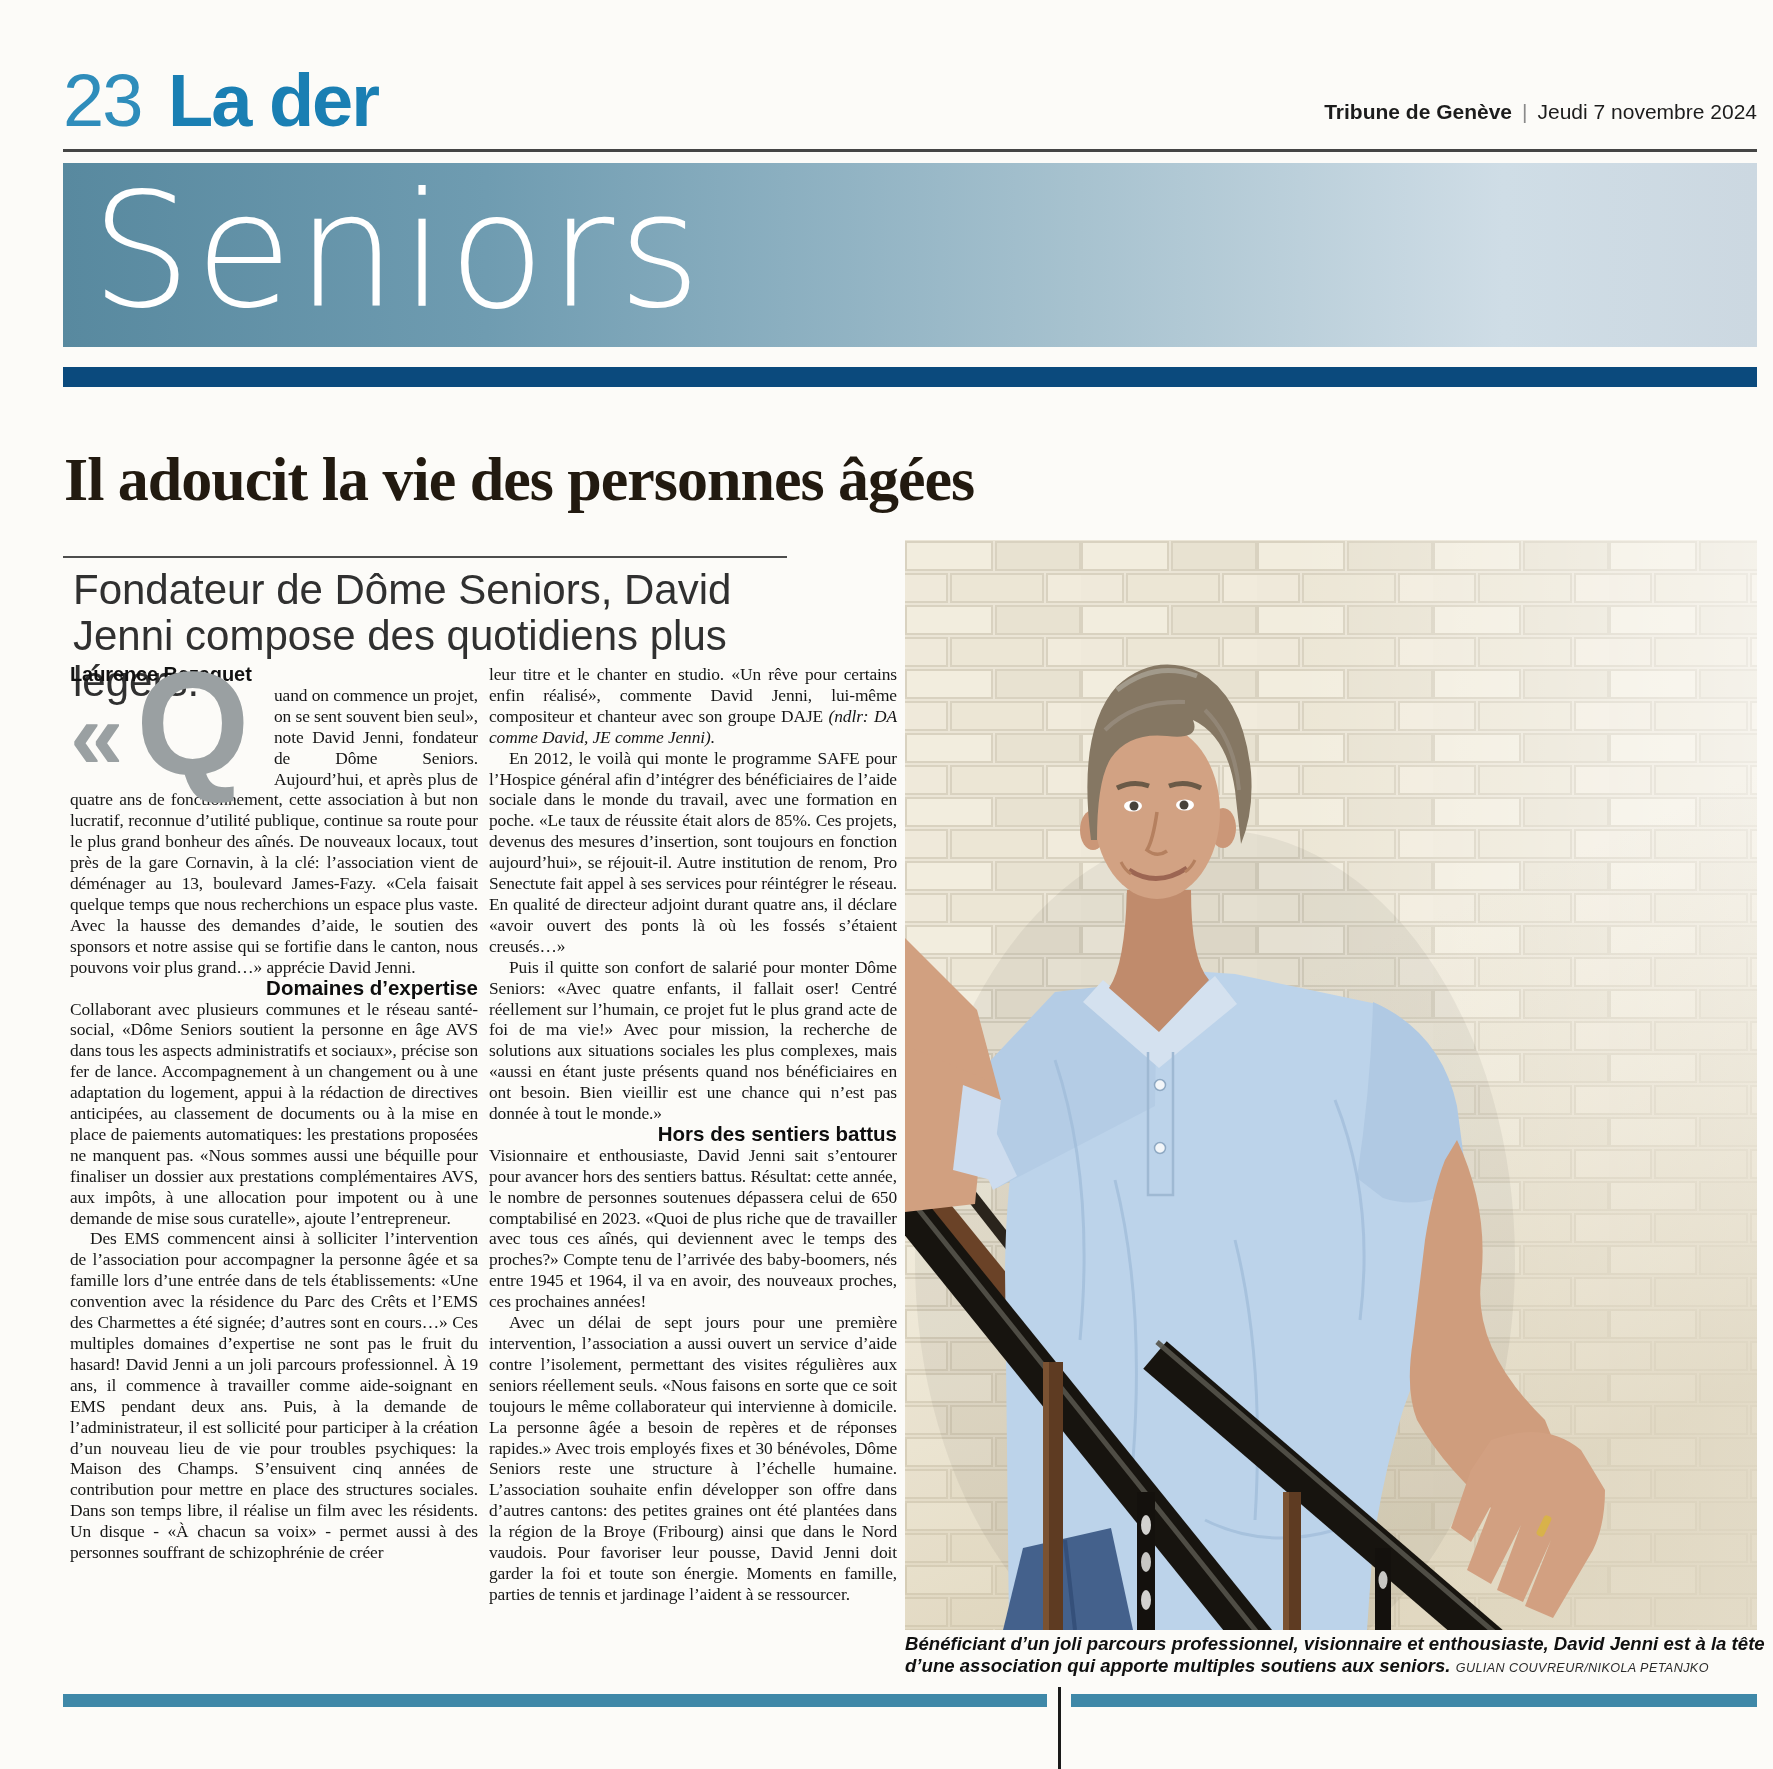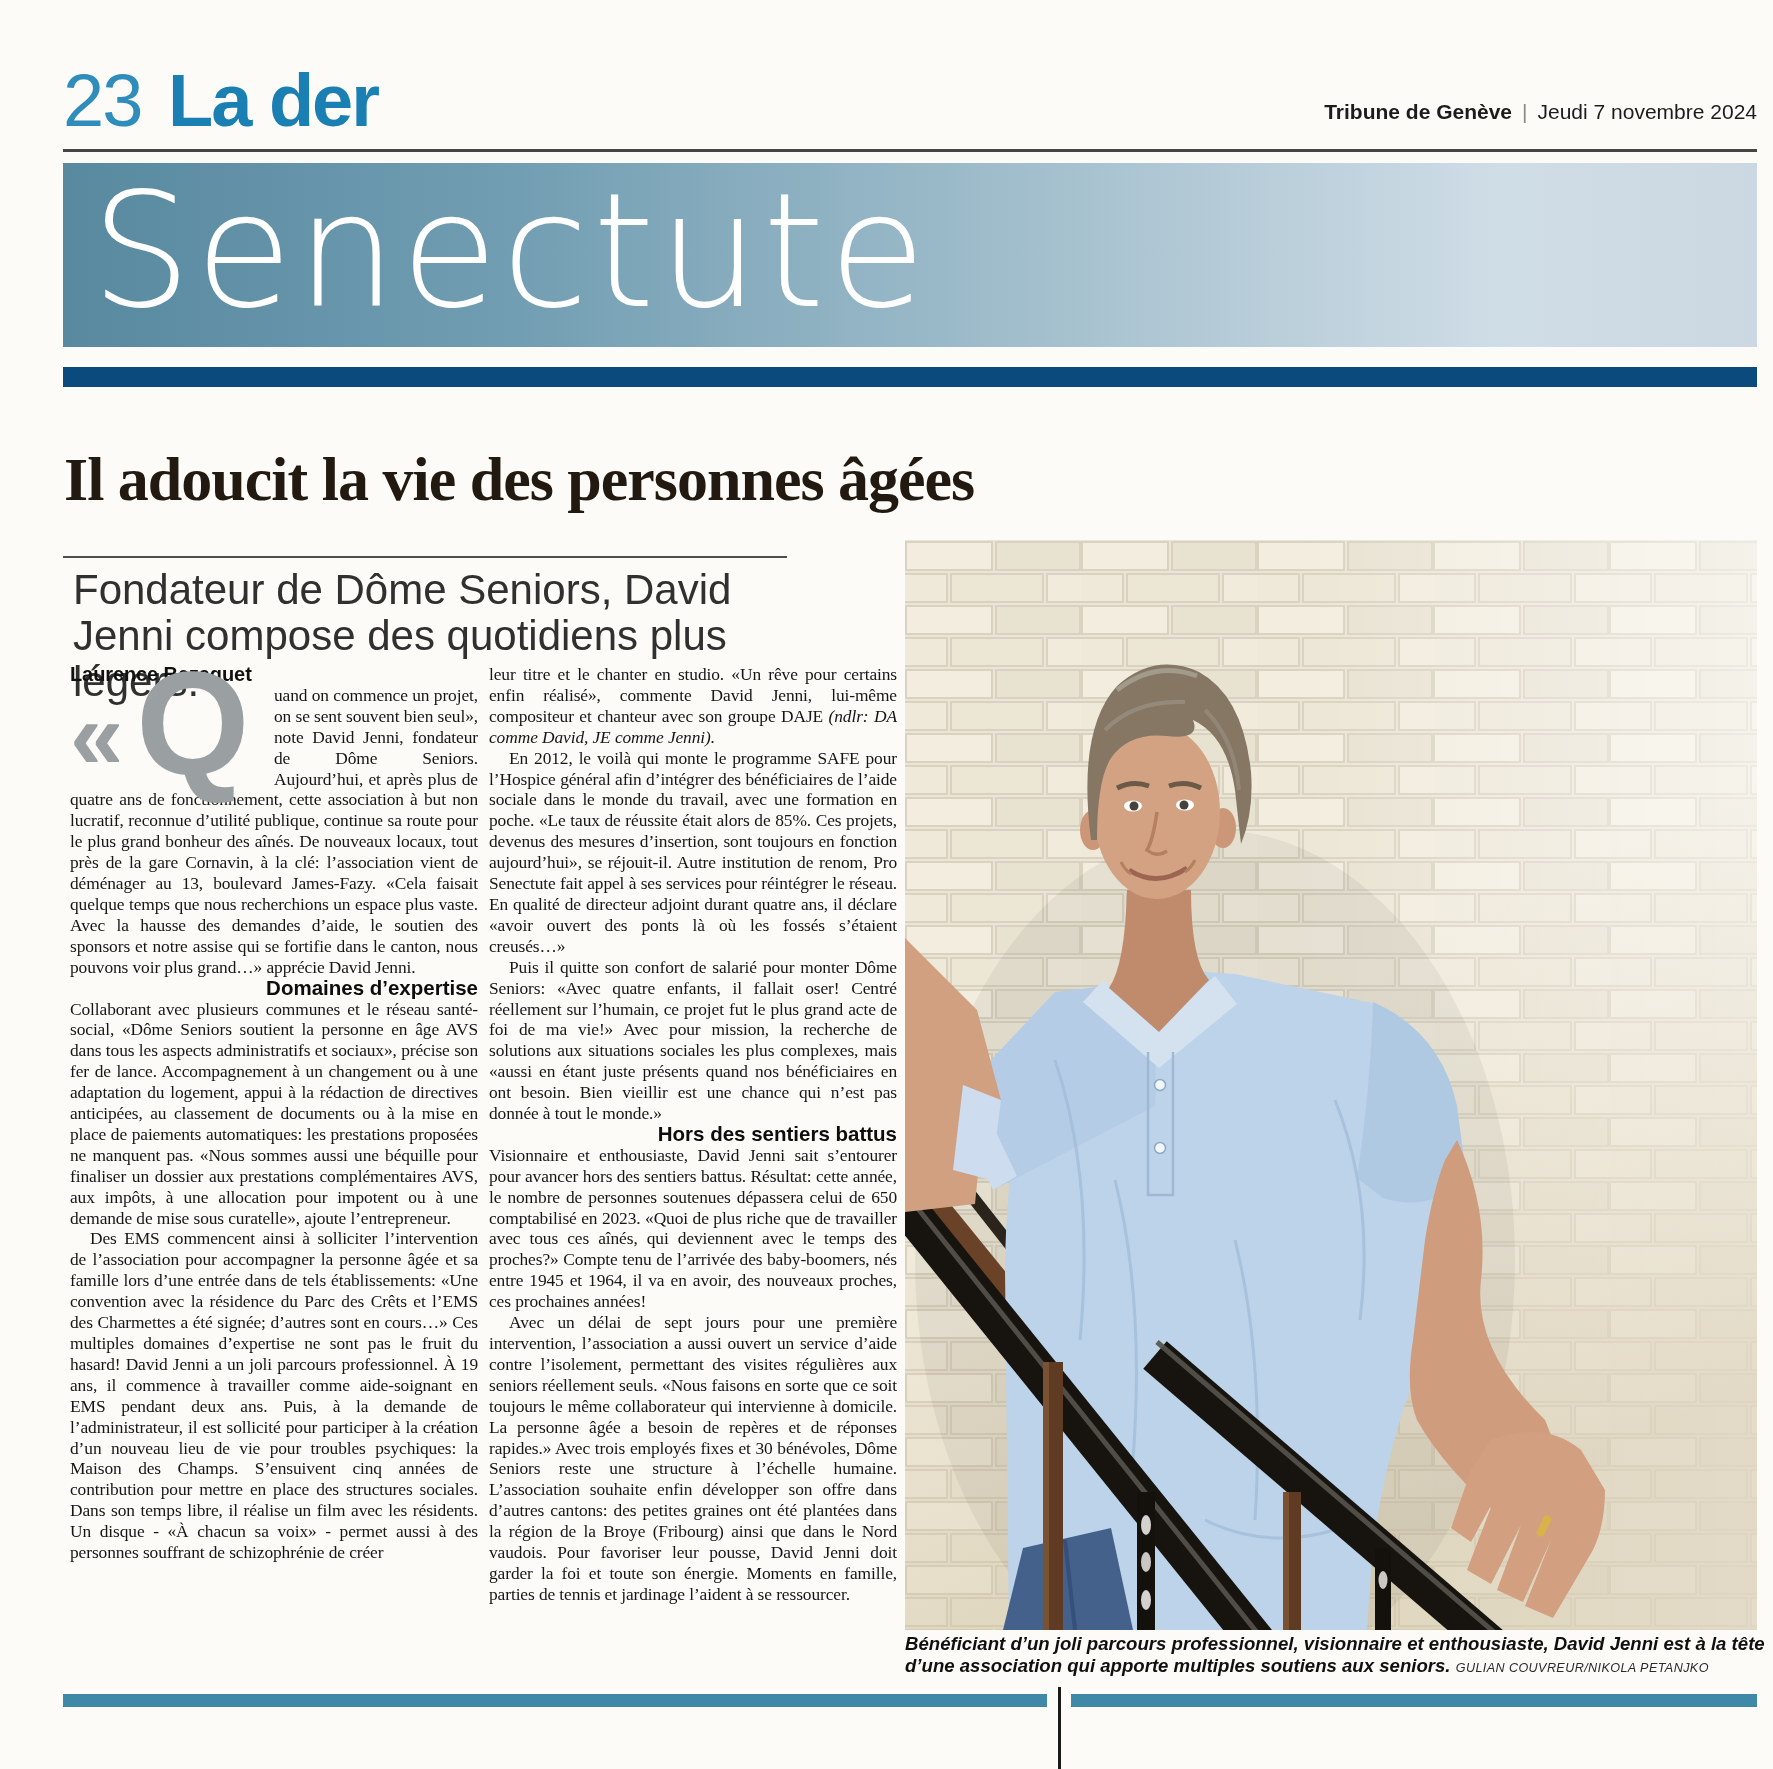--- a/index.html
+++ b/index.html
@@ -67,21 +67,21 @@
   <div class="pagenum">23</div>
   <div class="sectionname">La der</div>
   <div class="mastline">
     <span class="bold">Tribune de Genève</span>
     <span class="sep">|</span>
     <span>Jeudi 7 novembre 2024</span>
   </div>
   <div class="toprule"></div>
 
   <div class="banner">
-    <div class="banner-label">Senectute</div>
+    <div class="banner-label">Seniors</div>
   </div>
   <div class="navybar"></div>
 
   <h1 class="headline">Il adoucit la vie des personnes âgées</h1>
   <div class="sfrule"></div>
   <div class="standfirst">Fondateur de Dôme Seniors, David Jenni compose des quotidiens plus légers.</div>
 
   <div class="col col1">
     <p class="byline">Laurence Bezaguet</p>
     <p>

